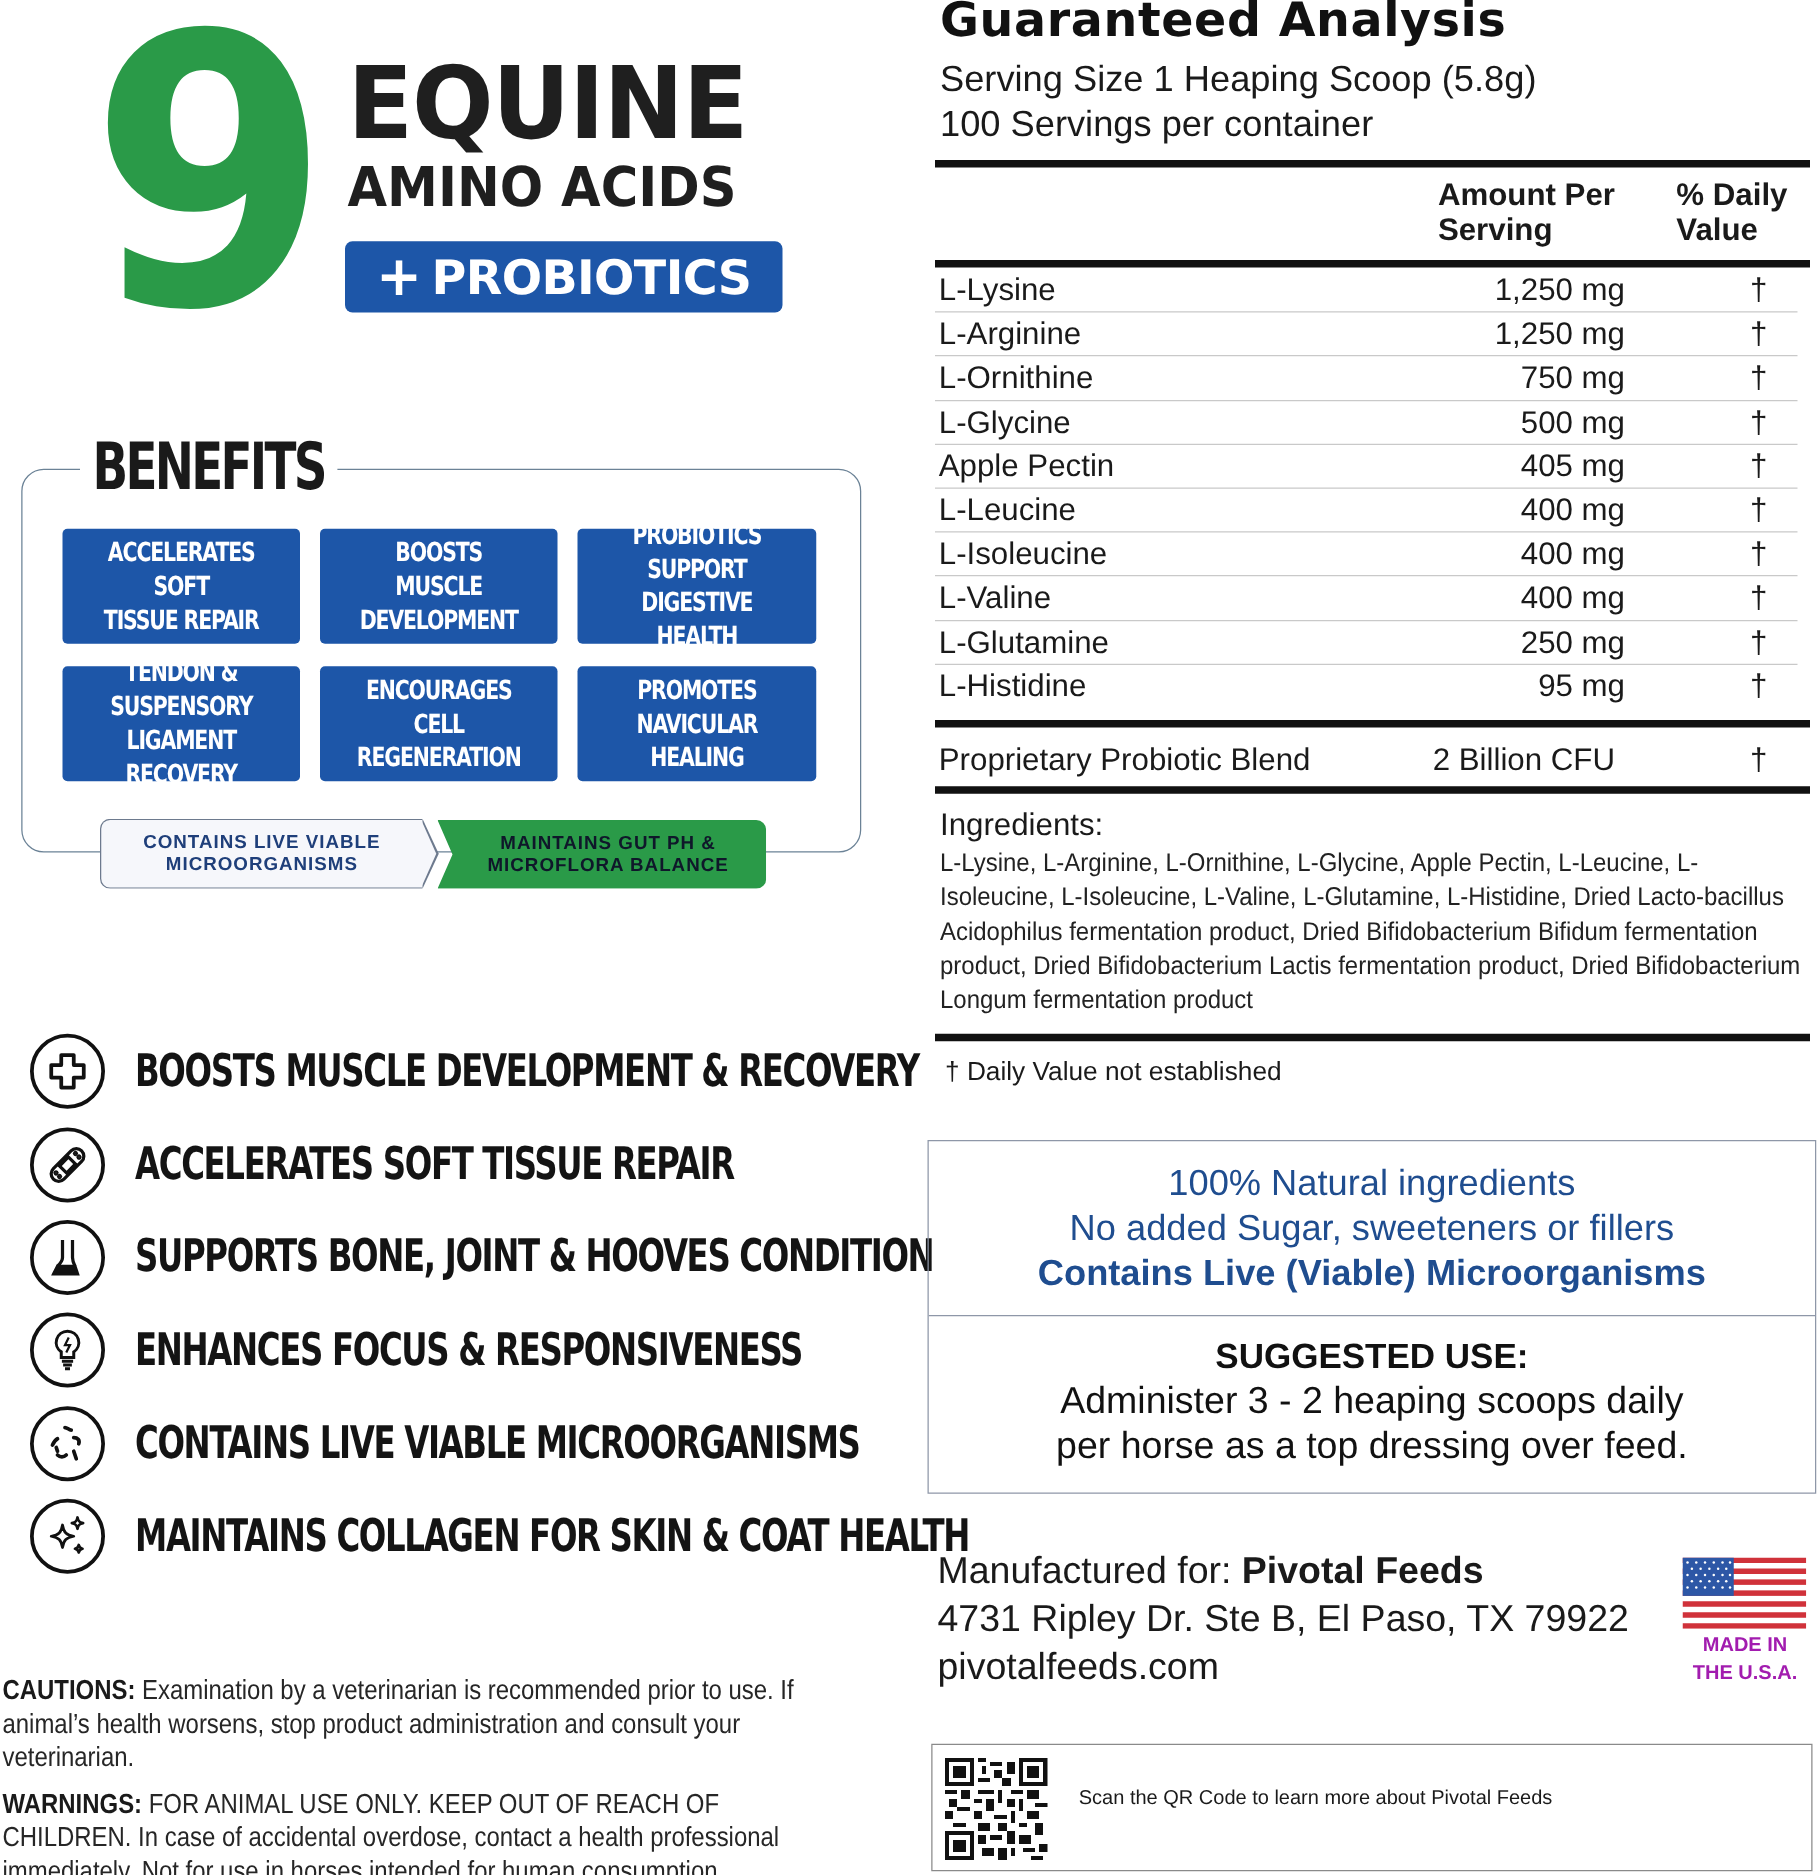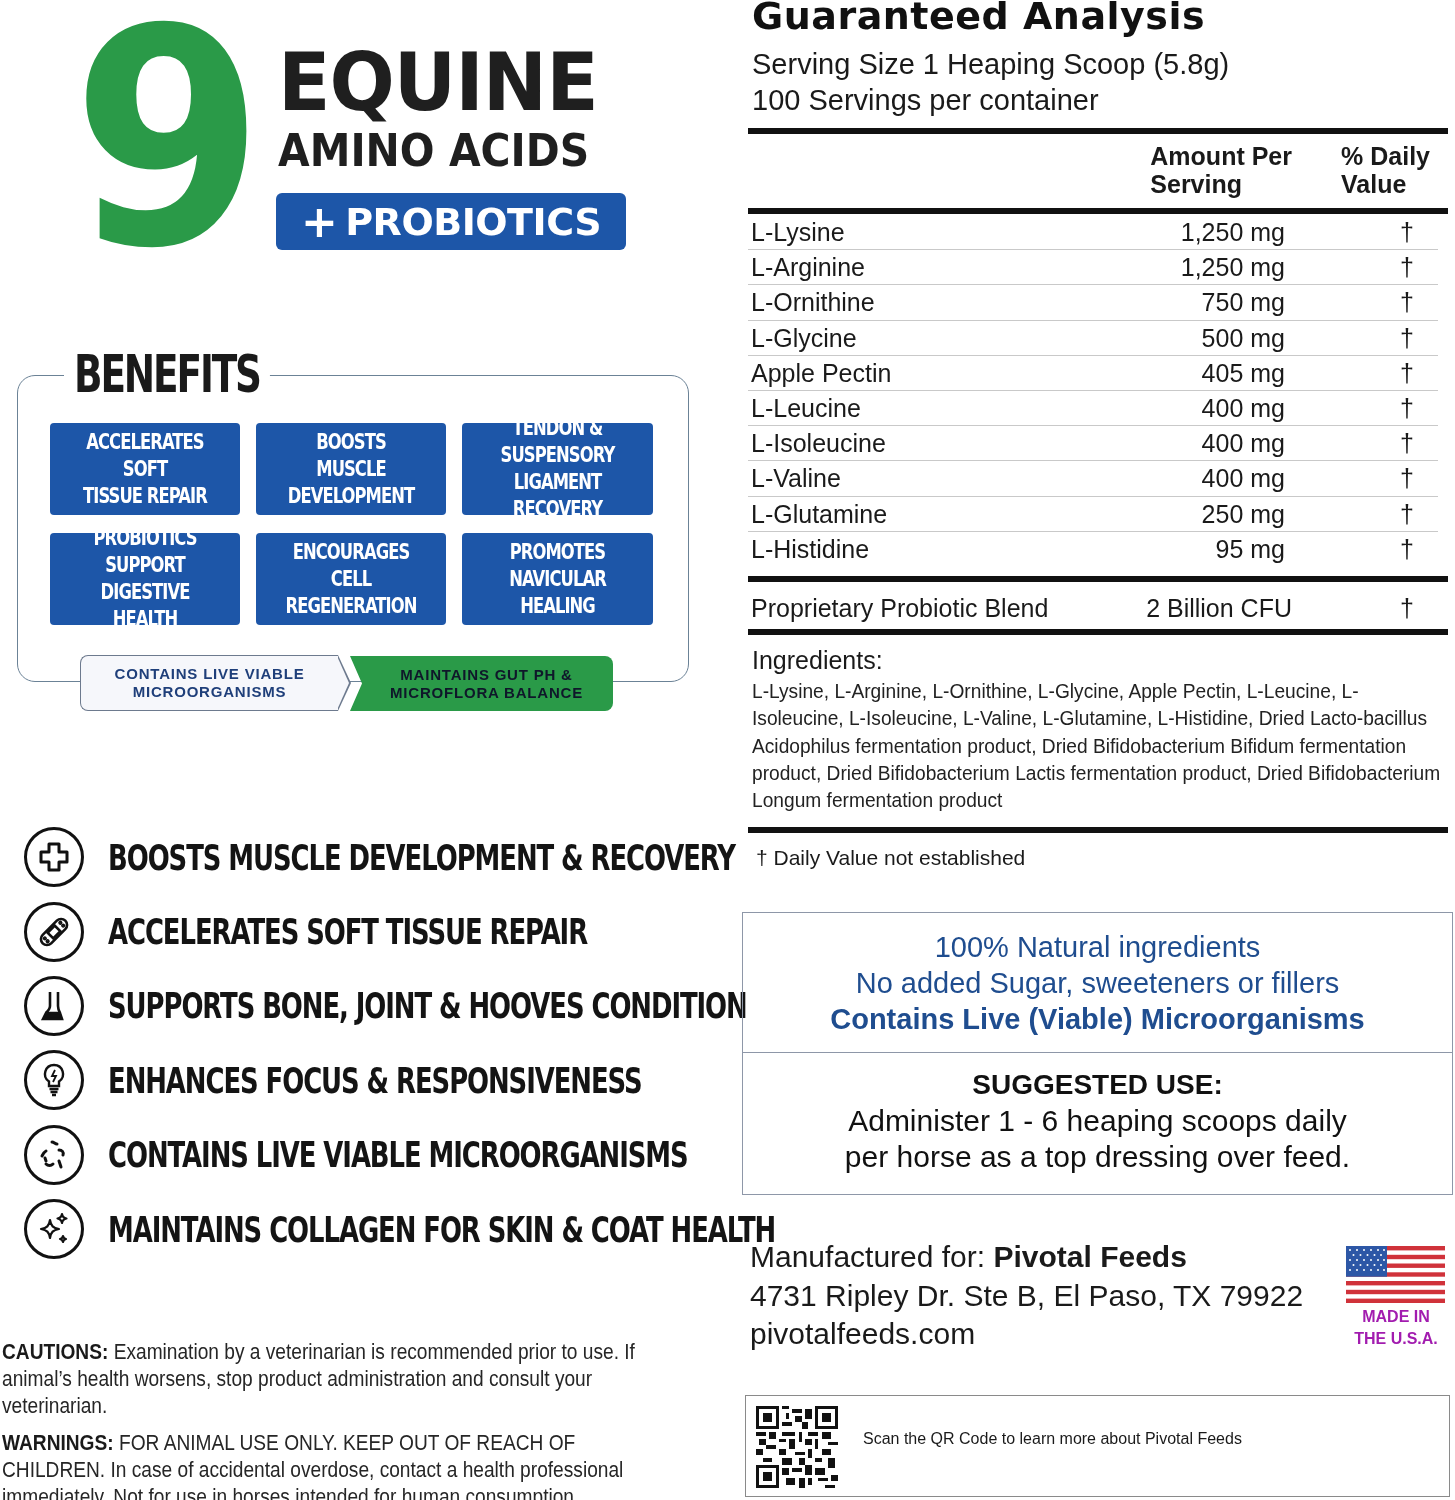--- a/index.html
+++ b/index.html
@@ -126,21 +126,21 @@
   .ga-head-amount { right: 163px; }
   .ga-head-dv { right: 25px; }
 
   .ga-rows { position: absolute; left: 748px; top: 215px; width: 690px; }
   .ga-row {
     position: relative; height: 35.2px; border-bottom: 1.5px solid #c9c9c9;
     font-size: 25px; line-height: 35px; color: #1a1a1a;
   }
   .ga-row:last-child { border-bottom: none; }
   .ga-row .name { position: absolute; left: 3px; top: 0; }
-  .ga-row .amt  { position: absolute; right: 153px; top: 0; text-align: center; }
+  .ga-row .amt  { position: absolute; right: 138px; top: 0; text-align: center; }
   .ga-row .dv   { position: absolute; right: 24px; top: 0; }
 
   .ga-blend {
     position: absolute; left: 748px; top: 590px; width: 690px; height: 36px;
     font-size: 25px; line-height: 36px; color: #1a1a1a;
   }
   .ga-blend .name { position: absolute; left: 3px; text-align: center; }
   .ga-blend .amt  { position: absolute; right: 146px; }
   .ga-blend .dv   { position: absolute; right: 24px; }
 
@@ -208,26 +208,26 @@
 <div class="benefit-grid">
   <div class="benefit-tile">
       <span>ACCELERATES SOFT
 TISSUE REPAIR</span>
     </div>
   <div class="benefit-tile">
       <span>BOOSTS MUSCLE
 DEVELOPMENT</span>
     </div>
   <div class="benefit-tile">
+      <span>PROBIOTICS SUPPORT
+DIGESTIVE HEALTH</span>
+    </div>
+  <div class="benefit-tile">
       <span>TENDON &amp; SUSPENSORY
 LIGAMENT RECOVERY</span>
-    </div>
-  <div class="benefit-tile">
-      <span>PROBIOTICS SUPPORT
-DIGESTIVE HEALTH</span>
     </div>
   <div class="benefit-tile">
       <span>ENCOURAGES CELL
 REGENERATION</span>
     </div>
   <div class="benefit-tile">
       <span>PROMOTES
 NAVICULAR HEALING</span>
     </div>
 </div>
@@ -391,21 +391,21 @@
 <div class="footnote">† Daily Value not established</div>
 
 <div class="claims-box">
   <div class="claims-top">
     <div>100% Natural ingredients</div>
     <div>No added Sugar, sweeteners or fillers</div>
     <div class="bold">Contains Live (Viable) Microorganisms</div>
   </div>
   <div class="claims-bottom">
     <div class="hdr">SUGGESTED USE:</div>
-    <div class="body">Administer 1 - 6 heaping scoops daily
+    <div class="body">Administer 3 - 2 heaping scoops daily
 per horse as a top dressing over feed.</div>
   </div>
 </div>
 
 <div class="mfr">
   <div><span>Manufactured for: </span><b>Pivotal Feeds</b></div>
   <div>4731 Ripley Dr. Ste B, El Paso, TX 79922</div>
   <div>pivotalfeeds.com</div>
 </div>
 

